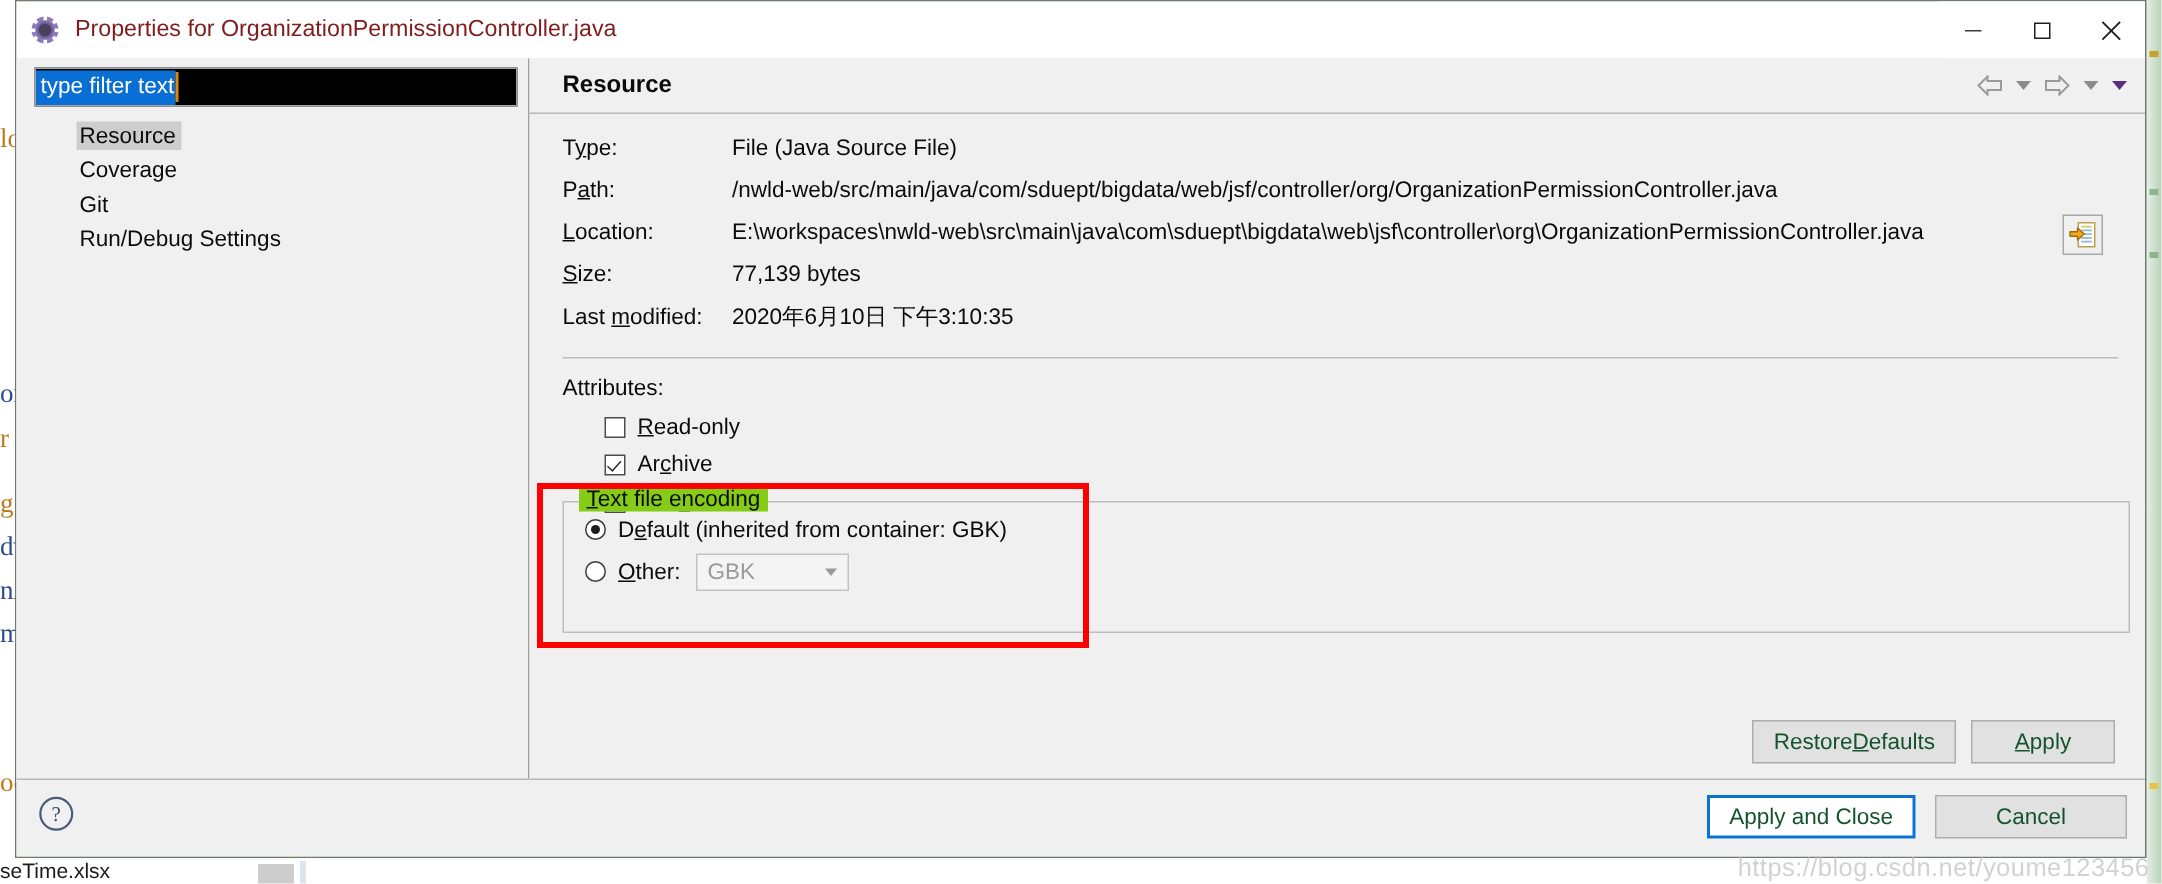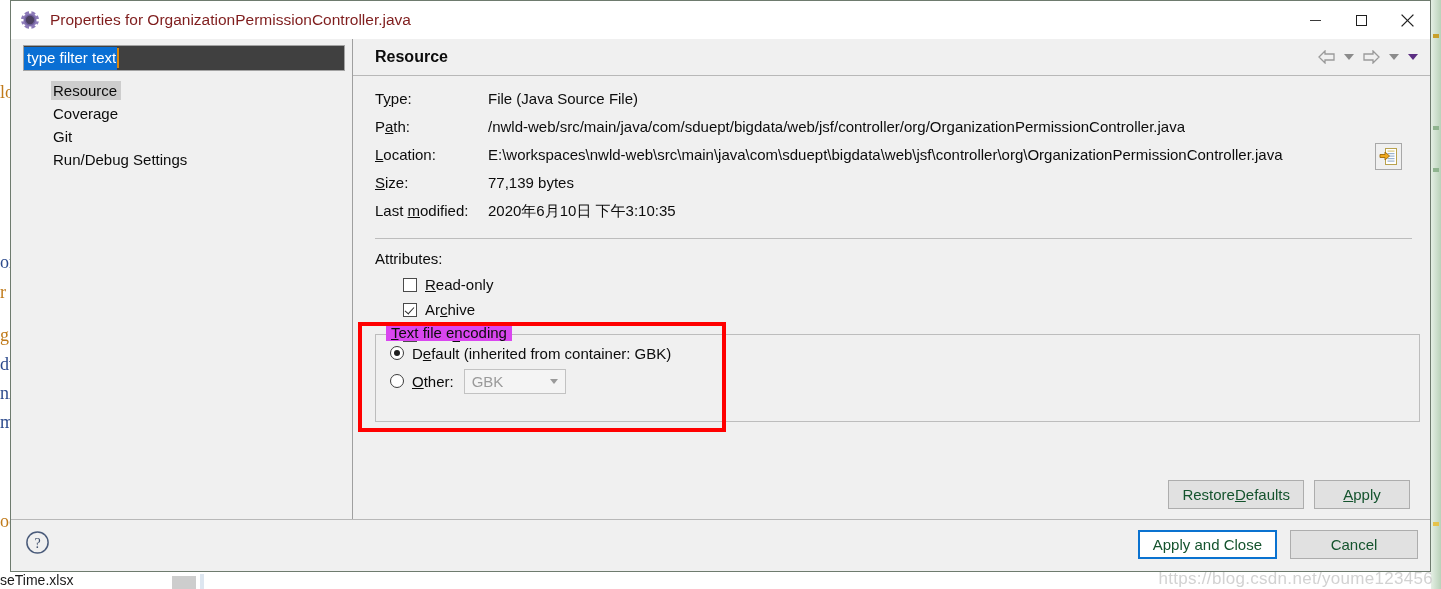--- a/index.html
+++ b/index.html
@@ -141,21 +141,21 @@
     background: #f0f0f0;
     border-right: 1px solid #9f9f9f;
   }
   #filter-box {
     position: absolute;
     left: 12px;
     top: 6px;
     width: 322px;
     height: 26px;
     border: 1px solid #a3a3a3;
-    background: #404040;
+    background: #000000;
     box-sizing: border-box;
     display: flex;
     align-items: center;
     overflow: hidden;
   }
   #filter-sel {
     background: #0a6fd4;
     color: #ffffff;
     font-size: 15px;
     padding: 1px 1px 2px 3px;
@@ -329,21 +329,21 @@
     top: 295px;
     width: 1045px;
     height: 88px;
     border: 1px solid #bdbdbd;
     box-sizing: border-box;
   }
   #enc-legend {
     position: absolute;
     left: 10px;
     top: -11px;
-    background: #d946ef;
+    background: #84cc16;
     padding: 0 5px;
     font-size: 15px;
     color: #0c0c0c;
   }
   .radio-row {
     display: flex;
     align-items: center;
     height: 28px;
     margin-left: 14px;
     font-size: 15px;

